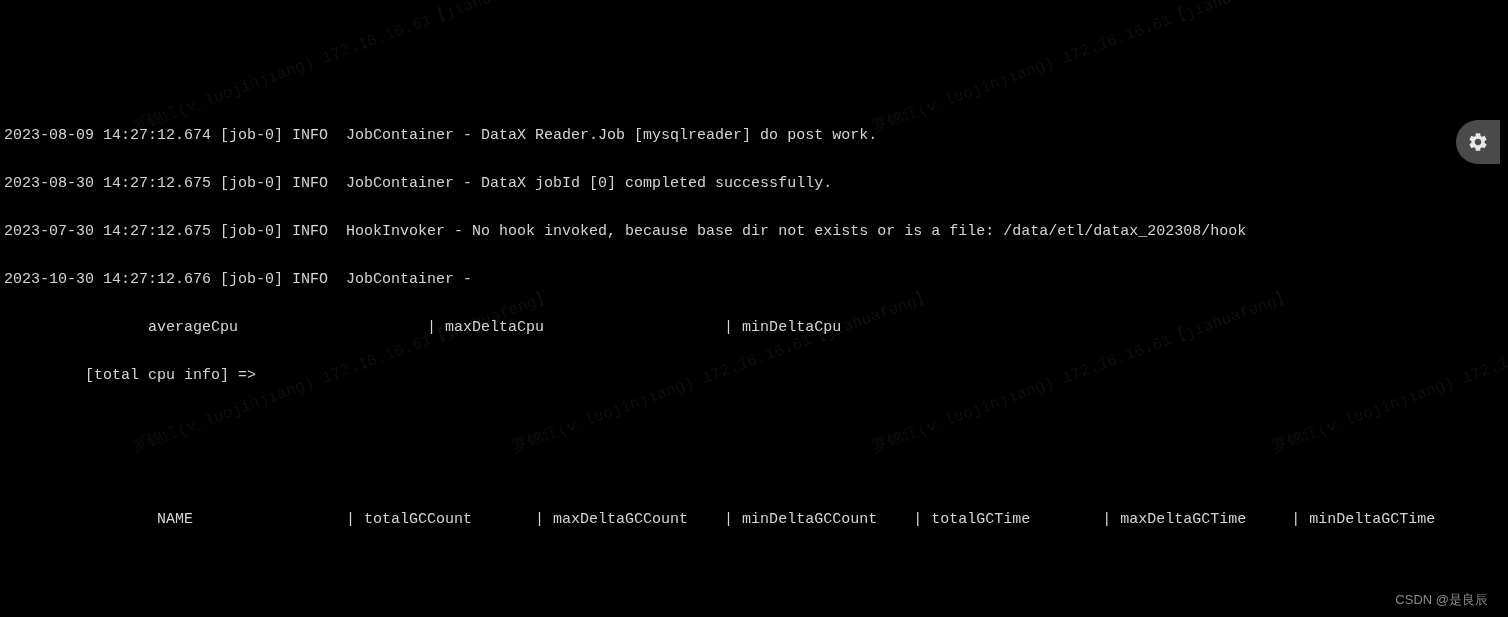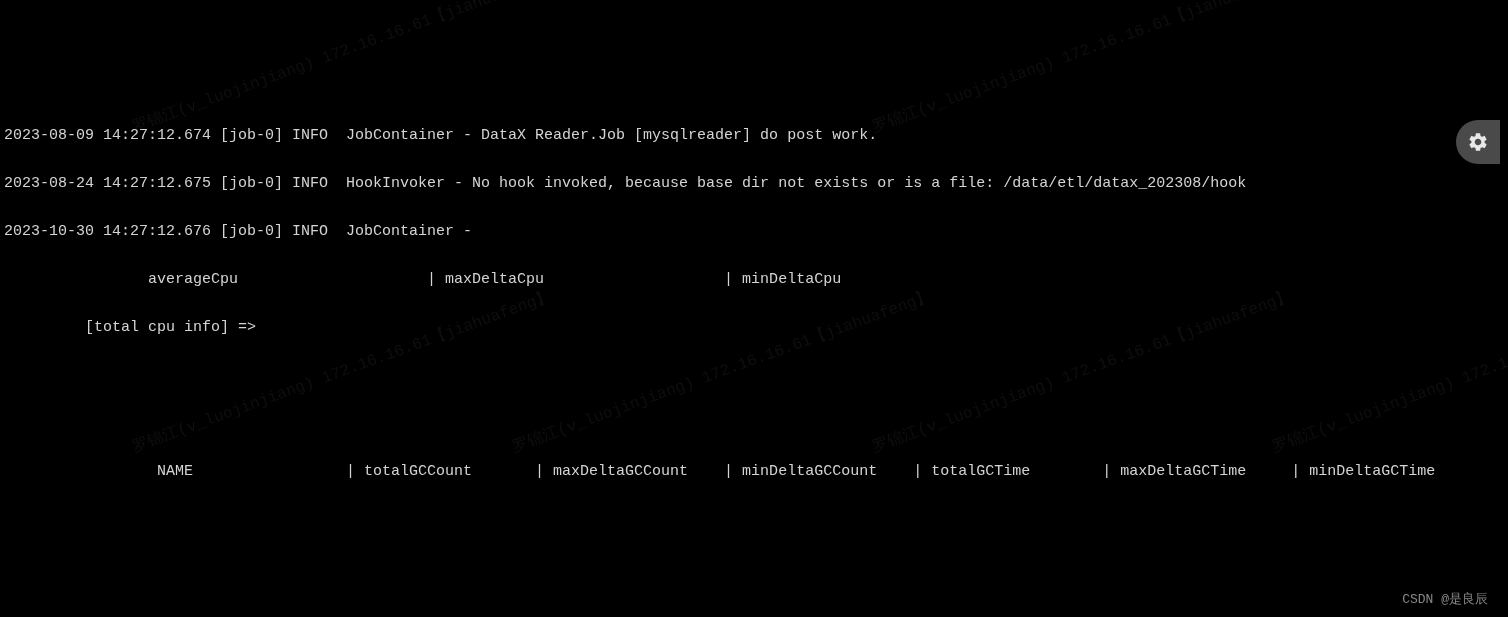--- a/index.html
+++ b/index.html
@@ -42,39 +42,40 @@
       width: 22px;
       height: 22px;
       fill: #e8e8e8;
     }
     .watermark-bottom {
       position: absolute;
       bottom: 6px;
       right: 20px;
       color: #888;
       font-size: 13px;
-      font-family: Liberation Mono, monospace;
+      font-family: Liberation Sans, sans-serif;
     }
     .wm {
       position: absolute;
       color: rgba(180,180,180,0.08);
       font-size: 16px;
       transform: rotate(-20deg);
       pointer-events: none;
       white-space: nowrap;
     }
   </style>
 </head>
 <body>
 
 
 
 <div class="terminal">
 <div class="log-line">2023-08-09 14:27:12.674 [job-0] INFO  JobContainer - DataX Reader.Job [mysqlreader] do post work.</div>
-<div class="log-line">2023-08-24 14:27:12.675 [job-0] INFO  HookInvoker - No hook invoked, because base dir not exists or is a file: /data/etl/datax_202308/hook</div>
+<div class="log-line">2023-08-30 14:27:12.675 [job-0] INFO  JobContainer - DataX jobId [0] completed successfully.</div>
+<div class="log-line">2023-07-30 14:27:12.675 [job-0] INFO  HookInvoker - No hook invoked, because base dir not exists or is a file: /data/etl/datax_202308/hook</div>
 <div class="log-line">2023-10-30 14:27:12.676 [job-0] INFO  JobContainer - </div>
 <div class="log-line">                averageCpu                     | maxDeltaCpu                    | minDeltaCpu                    </div>
 <div class="log-line">         [total cpu info] =&gt; </div>
 <div class="log-line"> </div>
 <div class="log-line"> </div>
 <div class="log-line">                 NAME                 | totalGCCount       | maxDeltaGCCount    | minDeltaGCCount    | totalGCTime        | maxDeltaGCTime     | minDeltaGCTime     </div>
 
 
 
 

